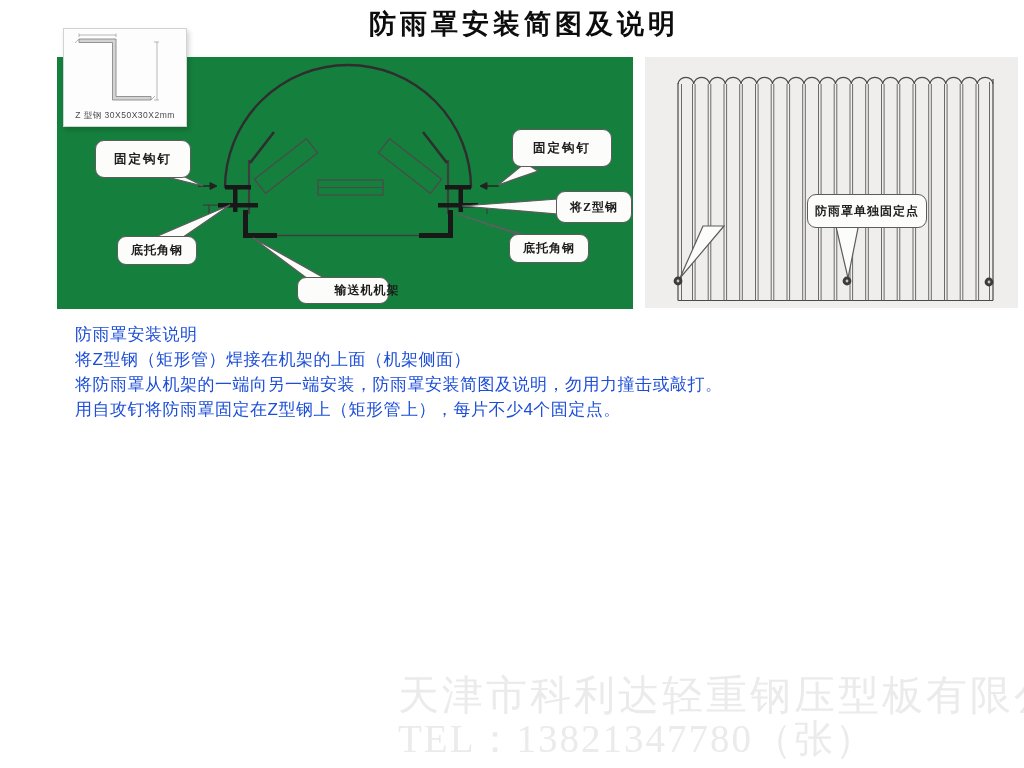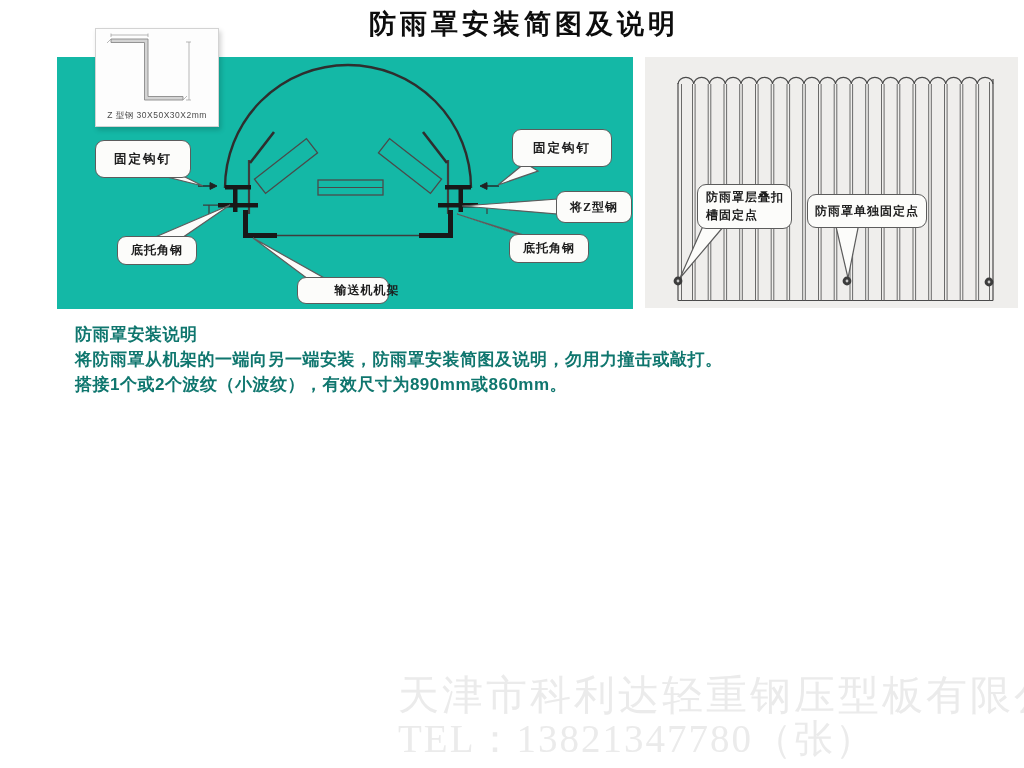--- a/index.html
+++ b/index.html
@@ -3,39 +3,39 @@
 <meta charset="utf-8">
 <style>
   html,body{margin:0;padding:0;background:#fff;}
   .page{position:relative;width:1024px;height:768px;background:#ffffff;overflow:hidden;
         font-family:"Liberation Sans",sans-serif;}
 
   .title{position:absolute;left:524px;top:6px;transform:translateX(-50%);
          font-family:"Liberation Serif",serif;font-weight:bold;font-size:27px;
          letter-spacing:4px;color:#0d0d0d;white-space:nowrap;}
 
-  .panel{position:absolute;background:#14b8a6;}
+  .panel{position:absolute;background:#15803d;}
   .panel-left{left:57px;top:57px;width:576px;height:252px;}
   .panel-right{left:645px;top:57px;width:373px;height:251px;background:#efeeec;}
 
   .inset{position:absolute;left:63px;top:28px;width:122px;height:97px;background:#fdfdfd;
-         border:1px solid #d3d3d3;box-shadow:2px 3px 5px rgba(0,0,0,0.18);z-index:5;margin-left:32px;}
+         border:1px solid #d3d3d3;box-shadow:2px 3px 5px rgba(0,0,0,0.18);z-index:5;}
   .inset-caption{position:absolute;left:0;bottom:4px;width:100%;text-align:center;
          font-size:8.5px;color:#4a4a4a;letter-spacing:0.5px;}
 
   .callout{position:absolute;background:#fcfcfa;border:1.4px solid #5c5c5c;border-radius:9px;
            display:flex;align-items:center;justify-content:center;box-sizing:border-box;
            font-family:"Liberation Serif",serif;font-weight:bold;color:#1c1c1c;
            font-size:12.5px;letter-spacing:2px;white-space:nowrap;z-index:3;}
   .callout.small{font-size:12px;letter-spacing:1px;}
   .callout.multi{flex-direction:column;align-items:flex-start;justify-content:center;
                  padding:2px 8px;letter-spacing:1px;font-size:12px;line-height:1.45;}
 
-  .instructions{position:absolute;left:75px;top:322px;width:900px;color:#0f766e;
-                font-weight:bold;font-size:17px;letter-spacing:0.5px;}
+  .instructions{position:absolute;left:75px;top:322px;width:900px;color:#1d4ed8;
+                font-weight:normal;font-size:17px;letter-spacing:0.5px;}
   .instructions .line{height:25px;line-height:25px;white-space:nowrap;}
 
   .watermark{position:absolute;color:#ebebeb;font-family:"Liberation Serif",serif;
              white-space:nowrap;z-index:1;}
   .wm-company{left:398px;top:668px;font-size:41px;letter-spacing:3px;}
   .wm-tel{left:398px;top:712px;font-size:39px;letter-spacing:2px;}
 
   svg{position:absolute;left:0;top:0;}
 </style>
 </head>
@@ -127,34 +127,31 @@
 
       <g>
         <circle cx="33" cy="224" r="4.4" fill="#3c3c3c"></circle>
           <circle cx="33" cy="224" r="1.4" fill="#c8c8c8"></circle>
         <circle cx="202" cy="224" r="4.4" fill="#3c3c3c"></circle>
           <circle cx="202" cy="224" r="1.4" fill="#c8c8c8"></circle>
         <circle cx="344" cy="225" r="4.4" fill="#3c3c3c"></circle>
           <circle cx="344" cy="225" r="1.4" fill="#c8c8c8"></circle>
       </g>
     </svg>
-    <div class="callout multi" style="left:52px;top:127px;width:95px;height:45px;">
-      <span>防雨罩层叠扣</span>
-      <span>槽固定点</span>
-    </div>
     <div class="callout small" style="left:162px;top:130px;width:120px;height:34px;margin-top:7px;">防雨罩单独固定点</div>
   </div>
 
   <div class="inset">
     <svg width="122" height="78" viewBox="0 0 122 78">
       <path d="M15,10 H52 V67.5 H87 V71 H48.5 V13.5 H15 Z" fill="#d4d4d4" stroke="#8a8a8a" stroke-width="0.9"></path>
       <path d="M15,10 L11,14 M15,6 H52 M15,4.5 V8 M52,4.5 V8 M93,13 V71 M90,13 H95 M90,71 H95 M87,71 L91,67" fill="none" stroke="#9a9a9a" stroke-width="0.7"></path>
     </svg>
     <div class="inset-caption">Z 型钢  30X50X30X2mm</div>
   </div>
 
   <div class="instructions">
     <div class="line">防雨罩安装说明</div>
+    <div class="line">将Z型钢（矩形管）焊接在机架的上面（机架侧面）</div>
     <div class="line">将防雨罩从机架的一端向另一端安装，防雨罩安装简图及说明，勿用力撞击或敲打。</div>
-    <div class="line">搭接1个或2个波纹（小波纹），有效尺寸为890mm或860mm。</div>
+    <div class="line">用自攻钉将防雨罩固定在Z型钢上（矩形管上），每片不少4个固定点。</div>
   </div>
 
 </div>
 
 </body></html>

